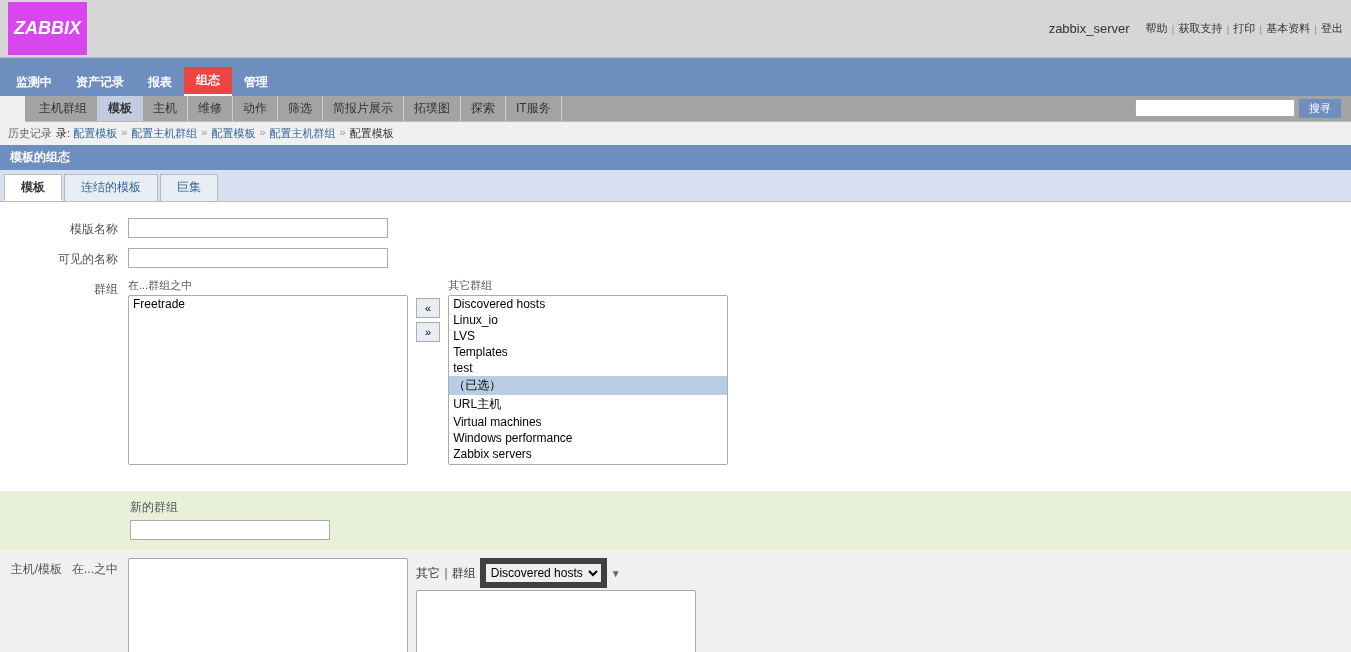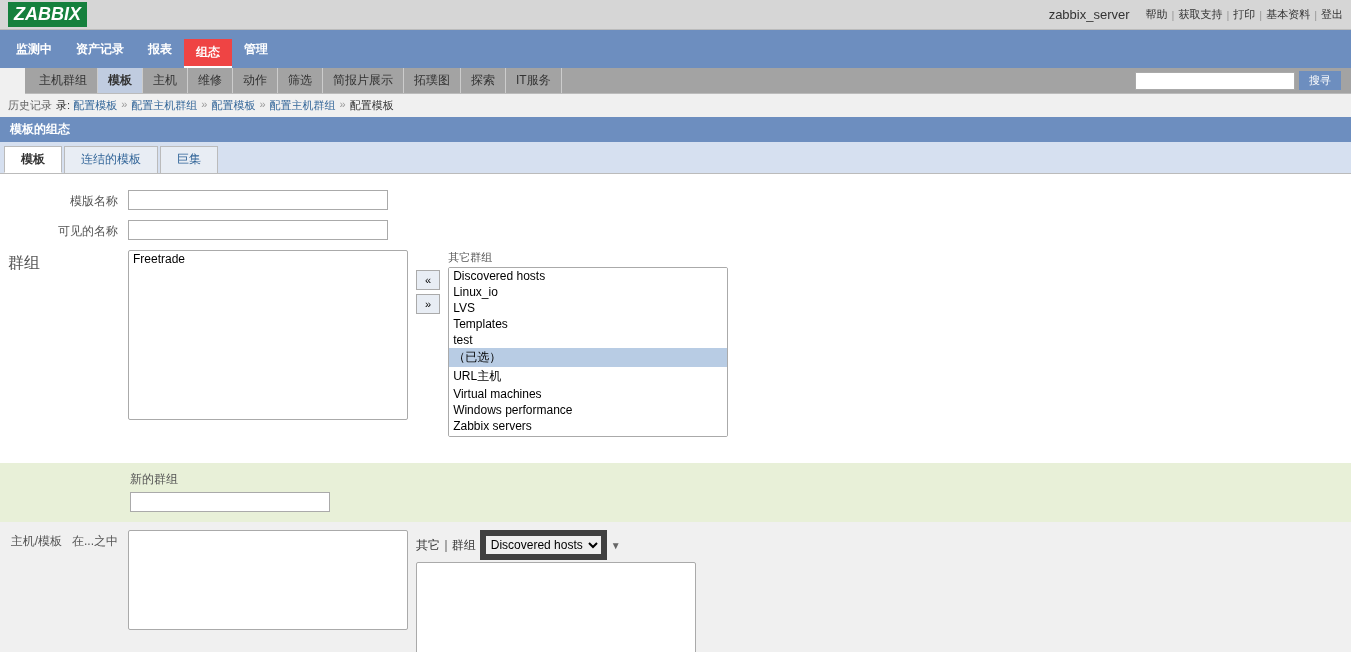--- a/index.html
+++ b/index.html
@@ -1,34 +1,34 @@
 <!DOCTYPE html>
 <html><head>
   <meta charset="utf-8">
   <style>
     * { margin: 0; padding: 0; box-sizing: border-box; }
     body { font-family: Arial, sans-serif; font-size: 12px; background: #f0f0f0; color: #333; min-width: 1351px; }
 
     
     .top-bar { background: #d6d6d6; display: flex; align-items: center; justify-content: space-between; padding: 2px 8px; border-bottom: 1px solid #bbb; }
-    .top-bar-logo { background: #15803d; color: white; font-weight: bold; font-size: 18px; padding: 2px 6px; letter-spacing: 1px; }
+    .top-bar-logo { background: #d946ef; color: white; font-weight: bold; font-size: 18px; padding: 16px 6px; letter-spacing: 1px; }
     .top-bar-right { font-size: 11px; color: #333; display: flex; gap: 4px; align-items: center; }
     .top-bar-right span { cursor: pointer; color: #333; }
     .top-bar-right .sep { color: #999; }
     .top-bar-user { font-size: 13px; color: #333; margin-right: 8px; }
 
     
-    .nav-tabs { background: #6d8ebf; display: flex; align-items: center; padding: 0 4px; }
+    .nav-tabs { background: #6d8ebf; display: flex; align-items: flex-end; padding: 0 4px; }
     .nav-tab { color: white; padding: 5px 12px; cursor: pointer; font-size: 12px; font-weight: bold; }
     .nav-tab.active { background: #ef4444; border-bottom: 2px solid white; margin-top: 9px; }
 
     
     .sub-nav { background: #a3a3a3; display: flex; align-items: center; padding: 0 4px; border-bottom: 1px solid #bbb; margin-left: 25px; }
     .sub-nav-item { padding: 4px 10px; cursor: pointer; font-size: 12px; color: #333; border-right: 1px solid #ccc; }
-    .sub-nav-search { margin-left: auto; display: flex; align-items: flex-end; gap: 4px; padding: 3px 6px; }
+    .sub-nav-search { margin-left: auto; display: flex; align-items: flex-start; gap: 4px; padding: 3px 6px; }
     .sub-nav-search input { border: 1px solid #aaa; padding: 2px 4px; font-size: 11px; width: 160px; }
     .sub-nav-search button { background: #6d8ebf; color: white; border: none; padding: 2px 8px; cursor: pointer; font-size: 11px; }
 
     
     .breadcrumb-row { background: #f0f0f0; padding: 4px 8px; font-size: 11px; display: flex; }
     .breadcrumb-row a { color: #336699; text-decoration: none; }
     .breadcrumb-row .sep { margin: 0 4px; color: #999; }
     .breadcrumb-label { margin-right: 4px; color: #666; }
 
     
@@ -41,21 +41,21 @@
 
     
     .form-area { background: white; padding: 16px 8px; }
     .form-row { display: flex; align-items: flex-start; margin-bottom: 10px; }
     .form-label { width: 120px; text-align: right; padding-right: 10px; padding-top: 3px; color: #555; font-size: 12px; flex-shrink: 0; }
     .form-input { flex: 1; }
     .form-input input[type="text"] { width: 260px; border: 1px solid #aaa; padding: 2px 4px; font-size: 12px; }
 
     
     .groups-row { display: flex; align-items: flex-start; margin-bottom: 10px; }
-    .groups-label { width: 120px; text-align: left; padding-right: 10px; padding-top: 3px; color: #555; font-size: 16px; flex-shrink: 0; }
+    .groups-label { width: 120px; text-align: right; padding-right: 10px; padding-top: 3px; color: #555; font-size: 12px; flex-shrink: 0; }
     .groups-content { display: flex; align-items: flex-start; gap: 8px; flex: 1; }
     .group-section { display: flex; flex-direction: column; }
     .group-section-title { font-size: 11px; color: #555; margin-bottom: 2px; }
     .list-box { border: 1px solid #aaa; background: white; width: 280px; height: 170px; overflow-y: auto; font-size: 12px; }
     .list-box option { padding: 1px 4px; }
     .list-box option:checked { background: #b8cce4; }
     .transfer-btns { display: flex; flex-direction: column; justify-content: center; gap: 4px; padding-top: 20px; }
     .transfer-btn { background: #e8edf4; border: 1px solid #aaa; padding: 3px 8px; cursor: pointer; font-size: 11px; }
 
     
@@ -162,20 +162,21 @@
     <div class="form-input">
       <input type="text" style="width: 260px; border: 1px solid rgb(170, 170, 170); padding: 2px 4px; font-size: 12px;">
     </div>
   </div>
 
   <div class="groups-row">
     <div class="groups-label">群组</div>
     <div class="groups-content">
 
       <div class="group-section">
+        <div class="group-section-title">在...群组之中</div>
         <select multiple="" class="list-box" size="10">
           <option>Freetrade</option>
         </select>
       </div>
 
       <div class="transfer-btns">
         <button class="transfer-btn">«</button>
         <button class="transfer-btn">»</button>
       </div>
 

